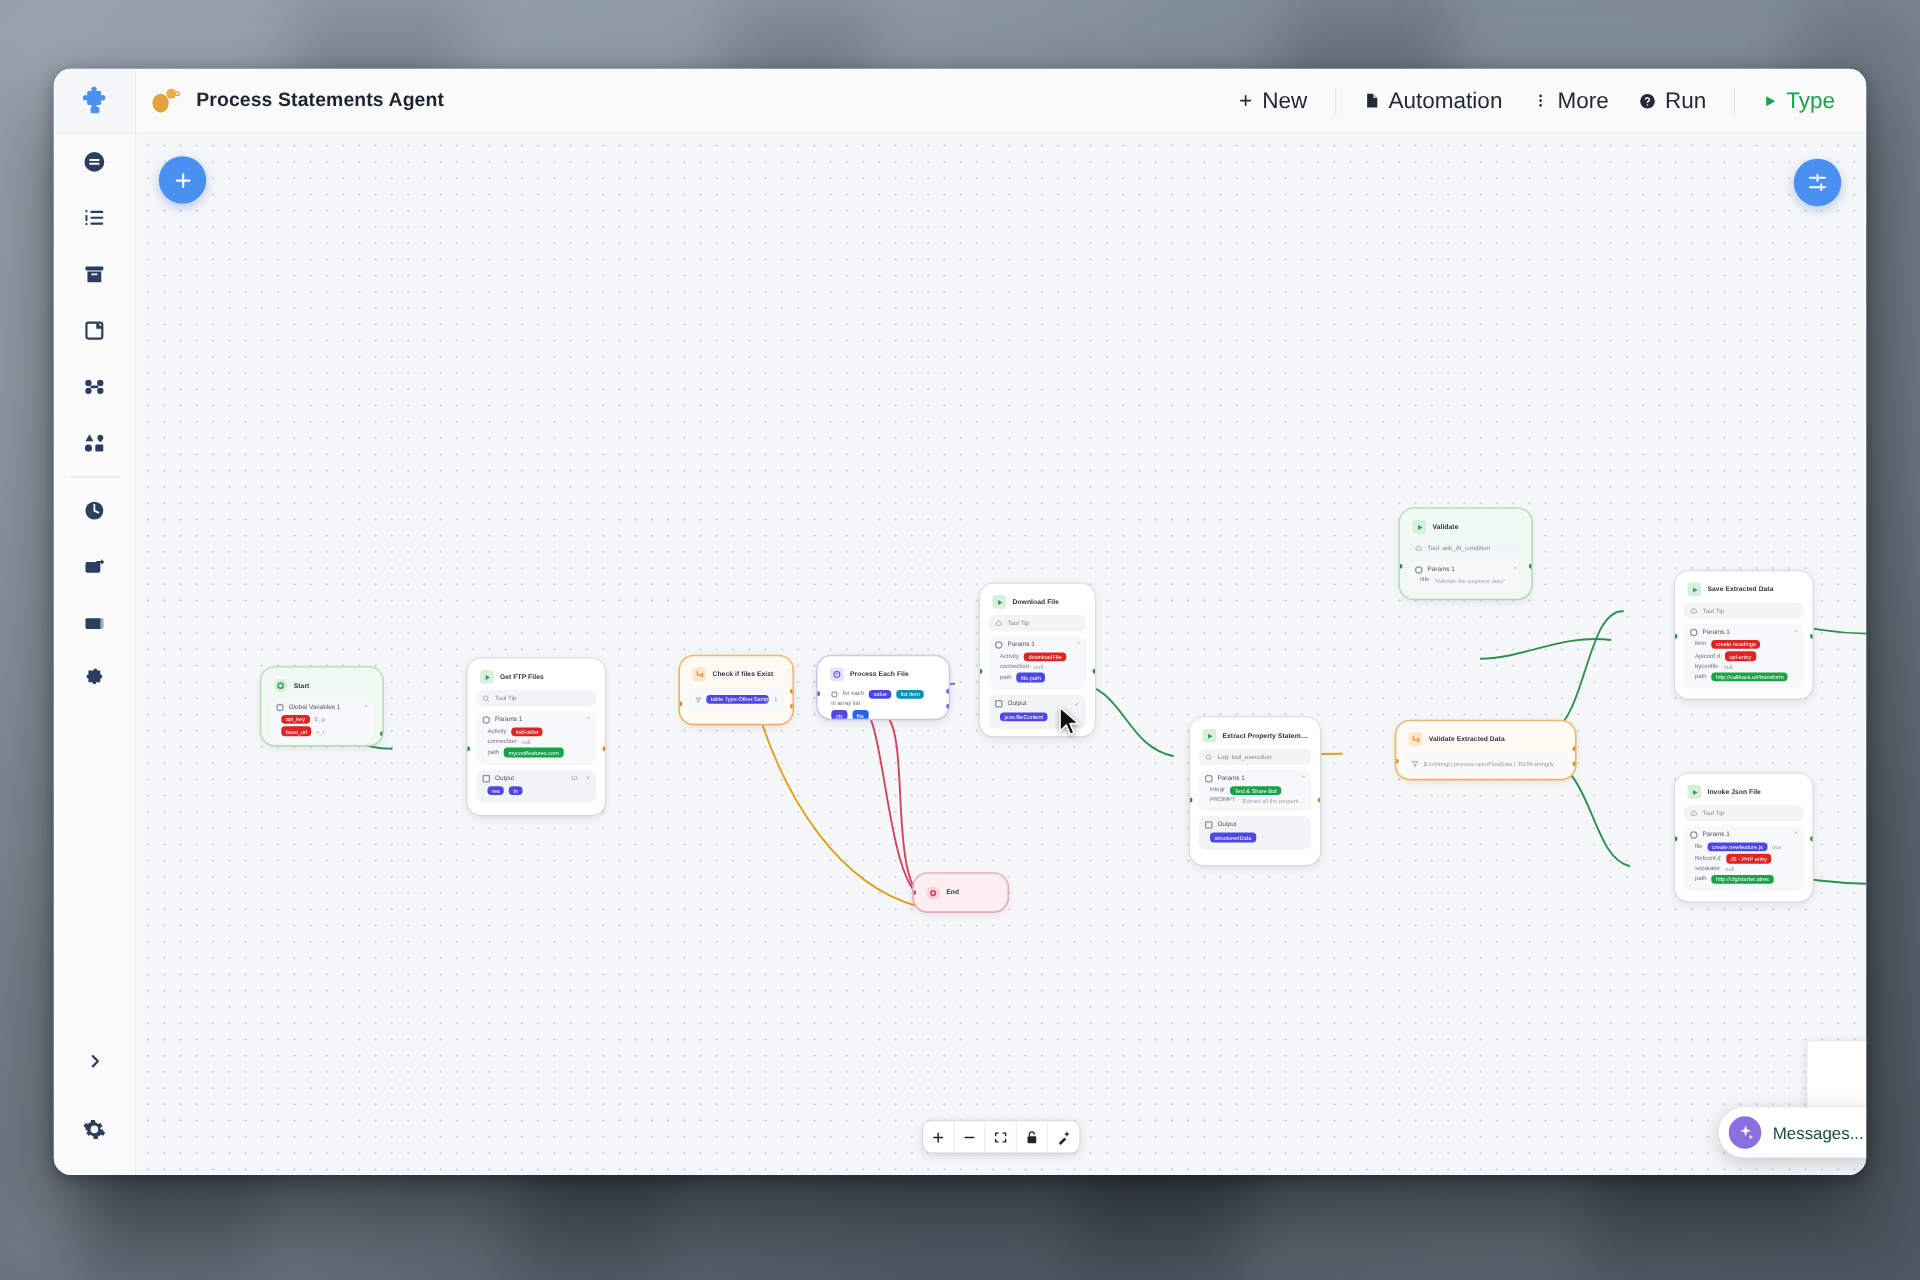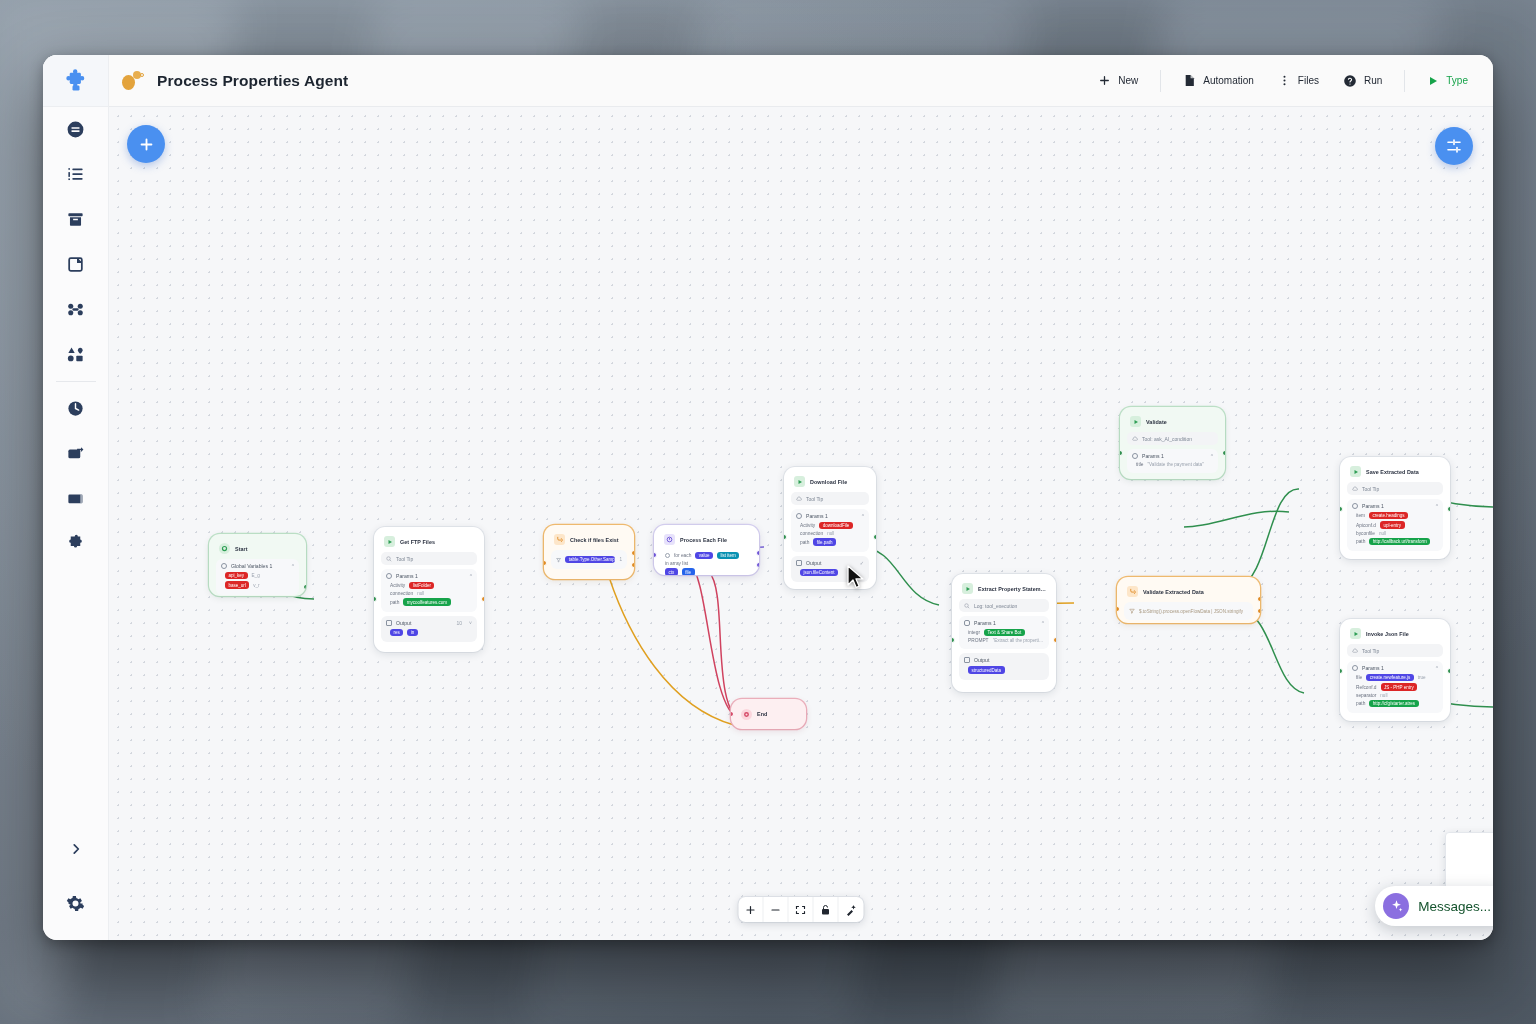--- a/index.html
+++ b/index.html
@@ -51,21 +51,21 @@
   #doc-icon{width:26px;height:22px;position:relative;flex:0 0 26px}
   #doc-icon .b1{position:absolute;left:1px;top:5px;width:13px;height:15px;border-radius:50%;
     background:#e3a33c}
   #doc-icon .b2{position:absolute;left:12px;top:1px;width:8px;height:8px;border-radius:50%;
     background:#e8ae4e}
   #doc-icon .b3{position:absolute;left:19px;top:3px;width:4px;height:4px;border-radius:50%;
     border:1.4px solid #e3a33c}
   #title{font-size:15.5px;font-weight:700;color:#1d2530;letter-spacing:.1px}
   #header-actions{margin-left:auto;display:flex;align-items:center;gap:2px}
   .hact{display:flex;align-items:center;gap:7px;padding:6px 11px;border-radius:6px;
-    font-size:10px;color:#232a35;cursor:pointer;white-space:nowrap}
+    font-size:18px;color:#232a35;cursor:pointer;white-space:nowrap}
   .hact.save{color:#16a34a}
   .hdiv{width:1px;height:22px;background:#e2e5e9;margin:0 9px}
 
   
   #canvas{flex:1;position:relative;overflow:hidden;background:#f6f7f9;
     background-image:radial-gradient(#d3d7de 1px, transparent 1px);
     background-size:13px 13px;background-position:3px 3px}
 
   .fab{position:absolute;width:38px;height:38px;border-radius:50%;background:#4a90f0;
     display:flex;align-items:center;justify-content:center;cursor:pointer;
@@ -253,21 +253,21 @@
   </div>
 
   <div id="main">
 
     <div id="header">
       <div id="doc-icon">
         <div class="b1"></div>
           <div class="b2"></div>
           <div class="b3"></div>
       </div>
-      <div id="title">Process Properties Agent</div>
+      <div id="title">Process Statements Agent</div>
 
       <div id="header-actions">
         <div class="hact">
           <svg width="13" height="13" viewBox="0 0 24 24" stroke="#232a35" stroke-width="2.4" stroke-linecap="round">
               <path d="M12 5v14M5 12h14"></path>
             </svg>
           <span>New</span>
         </div>
         <div class="hdiv"></div>
         <div class="hact">
@@ -276,21 +276,21 @@
               <path d="M14 2v6h6" fill="#fff" opacity=".7"></path>
           </svg>
           <span>Automation</span>
         </div>
         <div class="hact">
           <svg width="13" height="15" viewBox="0 0 24 24" fill="#232a35">
             <circle cx="12" cy="5" r="1.9"></circle>
               <circle cx="12" cy="12" r="1.9"></circle>
               <circle cx="12" cy="19" r="1.9"></circle>
           </svg>
-          <span>Files</span>
+          <span>More</span>
         </div>
         <div class="hact">
           <svg width="14" height="14" viewBox="0 0 24 24" fill="#232a35">
             <circle cx="12" cy="12" r="10"></circle>
             <path d="M9.3 9a2.8 2.8 0 015.4 1c0 1.8-2.7 2-2.7 3.6M12 17.2v.1" stroke="#fff" stroke-width="1.9" fill="none" stroke-linecap="round"></path>
           </svg>
           <span>Run</span>
         </div>
         <div class="hdiv"></div>
         <div class="hact save">

